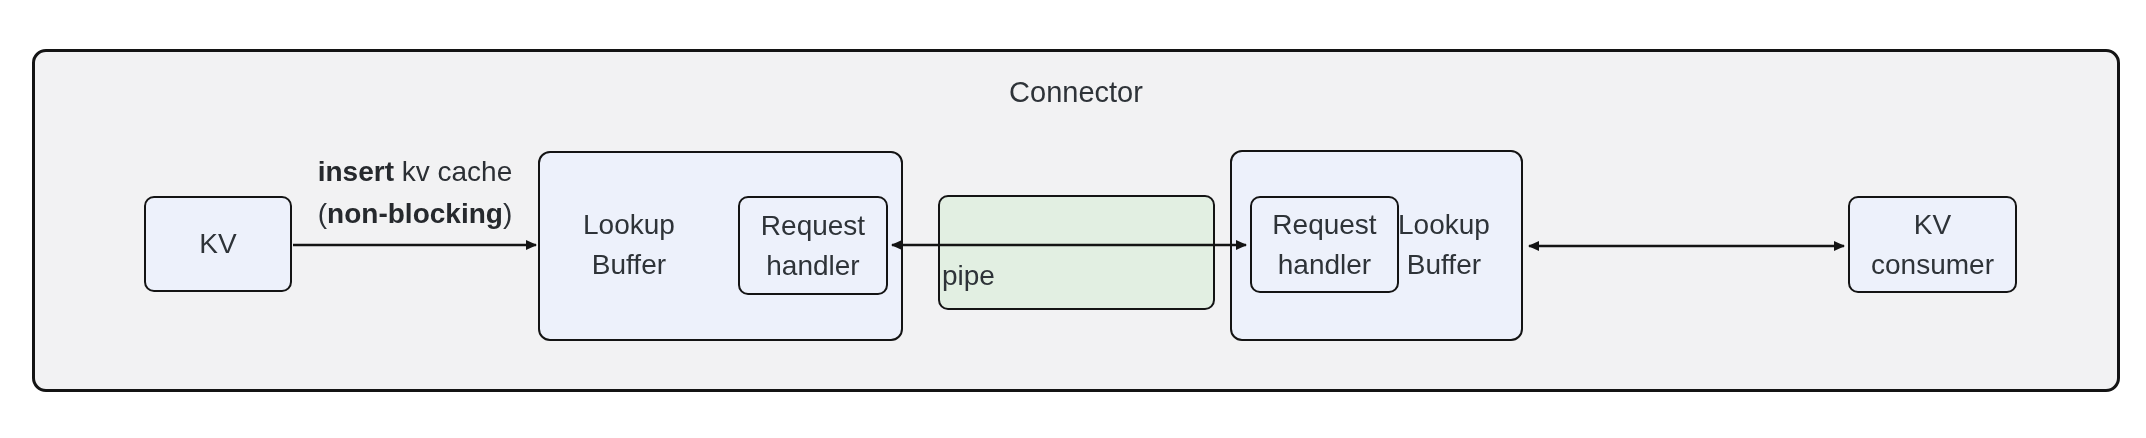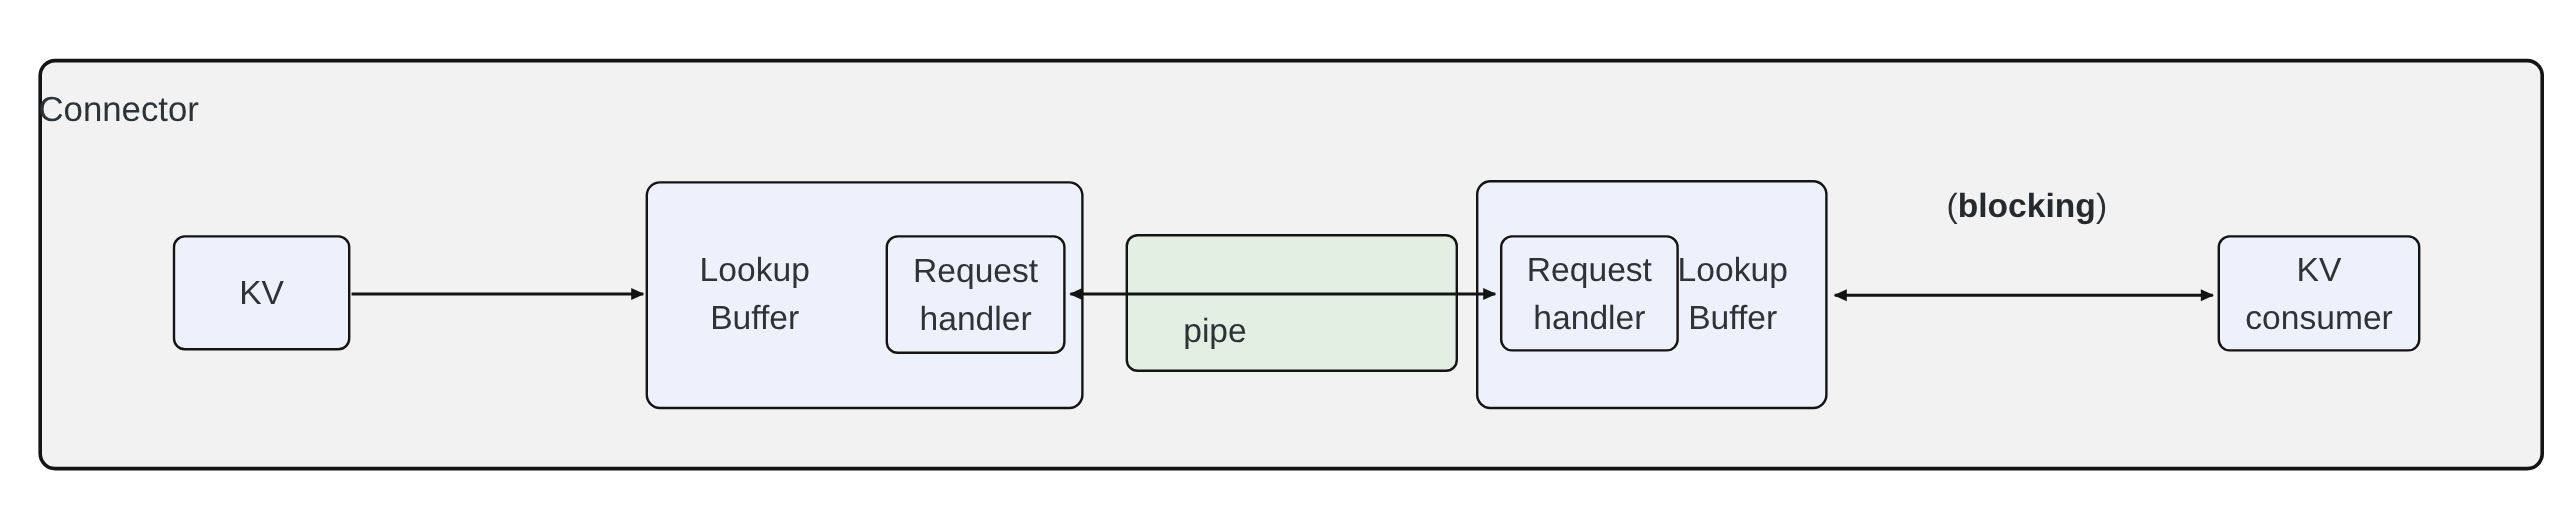--- a/index.html
+++ b/index.html
@@ -18,21 +18,21 @@
     display:flex;align-items:center;justify-content:center;
   }
   .container-box{
     left:32px;top:49px;width:2088px;height:343px;
     background:var(--container-fill,#f2f2f3);
     border-radius:14px;
     border-width:3px;
   }
   .title{
     position:absolute;left:32px;top:76px;width:2088px;
-    text-align:left;font-size:29px;line-height:32px;
+    text-align:center;font-size:29px;line-height:32px;
     color:var(--text,#2e3338);
   }
   .node{
     background:var(--node-fill,#edf1fb);
     border-radius:10px;
     border-width:2.5px;
   }
   .node-label{
     text-align:center;font-size:28px;line-height:40px;
     color:var(--text,#2e3338);
@@ -45,21 +45,21 @@
     background:var(--pipe-fill,#e2efe2);border-radius:10px;border-width:2.5px;
   }
   .handler-right{left:1250px;top:196px;width:149px;height:97px;}
   .lookup-right{left:1230px;top:150px;width:293px;height:191px;border-radius:12px;}
   .kv-consumer{left:1848px;top:196px;width:169px;height:97px;}
   .float-label{
     position:absolute;display:flex;align-items:center;
   }
   .lbl-lookup-left{left:583px;top:205px;width:160px;height:80px;}
   .lbl-lookup-right{left:1398px;top:205px;width:125px;height:80px;}
-  .lbl-pipe{left:986px;top:250px;width:277px;height:52px;font-size:28px;}
+  .lbl-pipe{left:942px;top:250px;width:277px;height:52px;font-size:28px;}
   .edge-label{
     position:absolute;text-align:center;
     font-size:28px;line-height:42px;color:#2b2f34;
   }
   .edge-label b{font-weight:700;color:#26292d;}
   .insert-label{left:255px;top:151px;width:320px;}
   .drop-label{left:1528px;top:151px;width:322px;}
   svg.arrows{position:absolute;left:0;top:0;pointer-events:none;}
 </style>
 </head>
@@ -107,22 +107,25 @@
     </div>
   </div>
 
   <div class="box node kv-consumer">
     <div class="node-label">
       <div>KV</div>
       <div>consumer</div>
     </div>
   </div>
 
+  <div class="edge-label insert-label">
+    <div><b>insert</b><span> kv cache</span></div>
+    <div><span>(</span><b>non-blocking</b><span>)</span></div>
+  </div>
   <div class="edge-label drop-label">
-    <div><span>(</span><b>blocking</b><span>)</span></div>
   </div>
 
   <svg class="arrows" width="2146" height="438" viewBox="0 0 2146 438">
     <defs>
       <marker id="headR" markerWidth="13" markerHeight="12" refX="11" refY="6" orient="auto" markerUnits="userSpaceOnUse">
         <path d="M1,1 L12,6 L1,11 Z" fill="#141414"></path>
       </marker>
       <marker id="headL" markerWidth="13" markerHeight="12" refX="2" refY="6" orient="auto" markerUnits="userSpaceOnUse">
         <path d="M12,1 L1,6 L12,11 Z" fill="#141414"></path>
       </marker>

